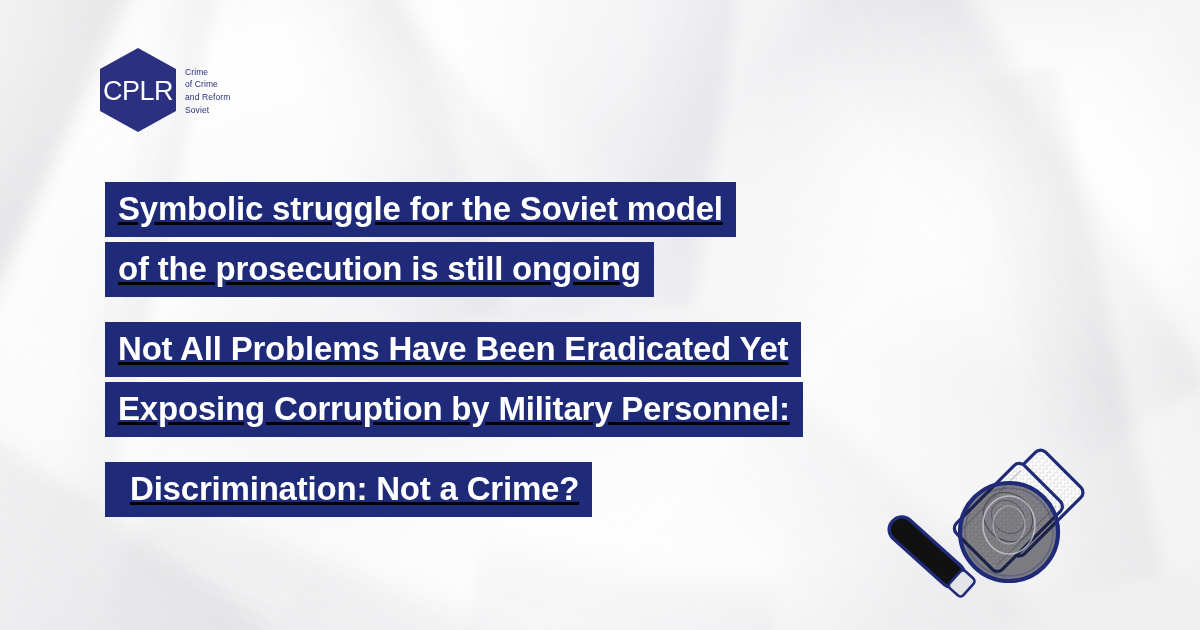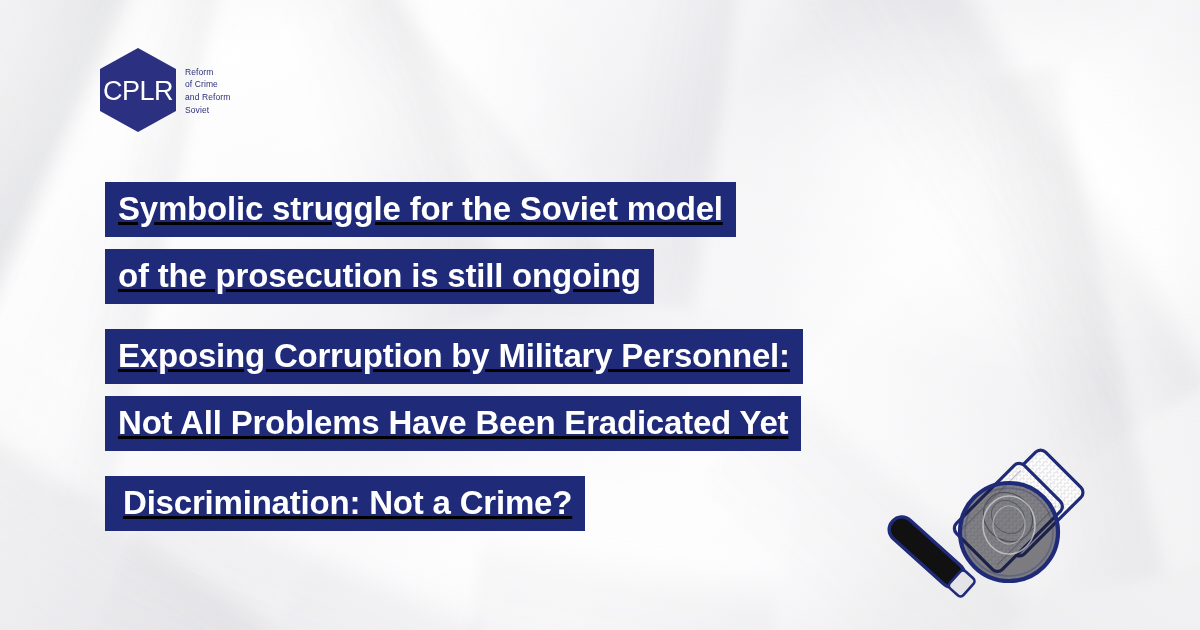--- a/index.html
+++ b/index.html
@@ -84,22 +84,22 @@
     display:inline-block;
     background:#1f2a78;
     color:#ffffff;
     font-size:33px;
     font-weight:bold;
     line-height:1.0;
     letter-spacing:-0.2px;
     padding:10px 13px 12px 13px;
     white-space:nowrap;
   }
-  .hl-line + .hl-line { margin-top:12px; }
-  .hl-indent { padding-left:18px; }
+  .hl-line + .hl-line { margin-top:5px; }
+  .hl-indent { padding-left:25px; }
 
   
   .illustration {
     position:absolute; left:880px; top:425px;
     width:230px; height:195px;
   }
   .illustration svg { display:block; width:230px; height:195px; }
 </style>
 </head>
 <body>
@@ -121,37 +121,37 @@
   <div class="vignette"></div>
 
   <div class="logo">
     <div class="hex-wrap">
       <svg viewBox="0 0 76 84" xmlns="http://www.w3.org/2000/svg">
         <polygon points="38,0 76,21 76,63 38,84 0,63 0,21" fill="#2b3180"></polygon>
       </svg>
       <div class="hex-letters">CPLR</div>
     </div>
     <div class="logo-text">
-      <div>Reform</div>
+      <div>Crime</div>
       <div>of Crime</div>
       <div>and Reform</div>
       <div>Soviet</div>
     </div>
   </div>
 
   <div class="headlines">
 
     <div class="hl-group">
       <span class="hl-line">Symbolic struggle for the Soviet model</span>
       <span class="hl-line">of the prosecution is still ongoing</span>
     </div>
 
     <div class="hl-group">
+      <span class="hl-line">Not All Problems Have Been Eradicated Yet</span>
       <span class="hl-line">Exposing Corruption by Military Personnel:</span>
-      <span class="hl-line">Not All Problems Have Been Eradicated Yet</span>
     </div>
 
     <div class="hl-group">
       <span class="hl-line hl-indent">Discrimination: Not a Crime?</span>
     </div>
 
   </div>
 
   <div class="illustration">
     <svg viewBox="0 0 230 195" xmlns="http://www.w3.org/2000/svg">

